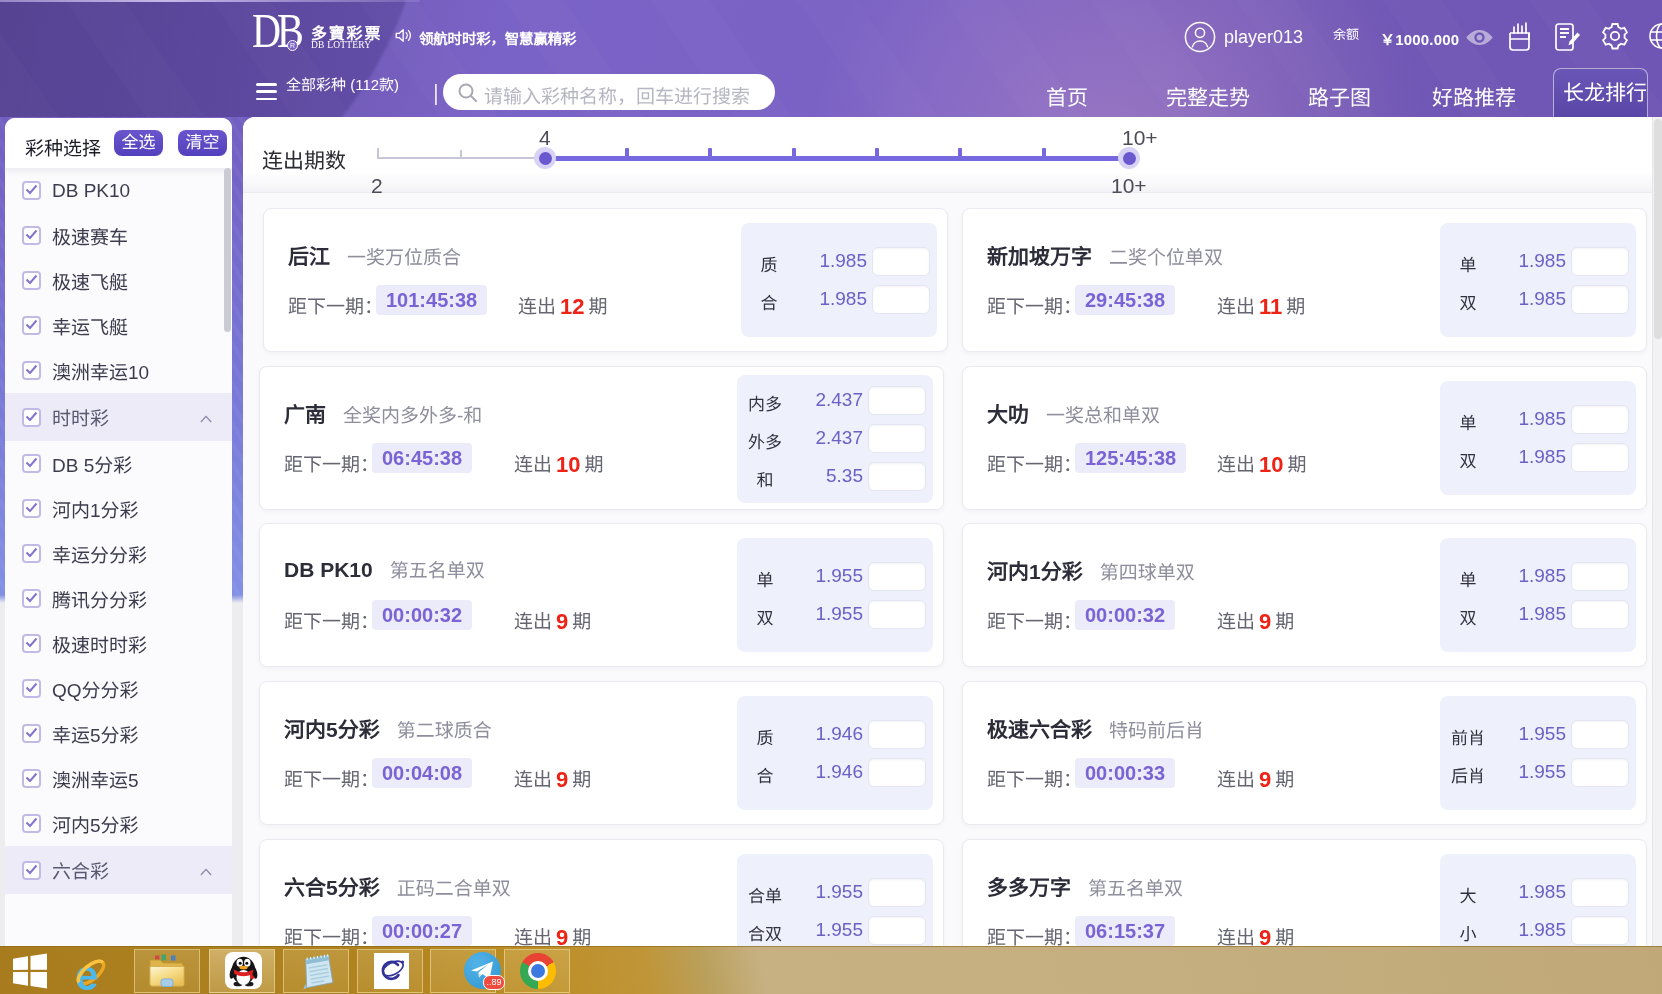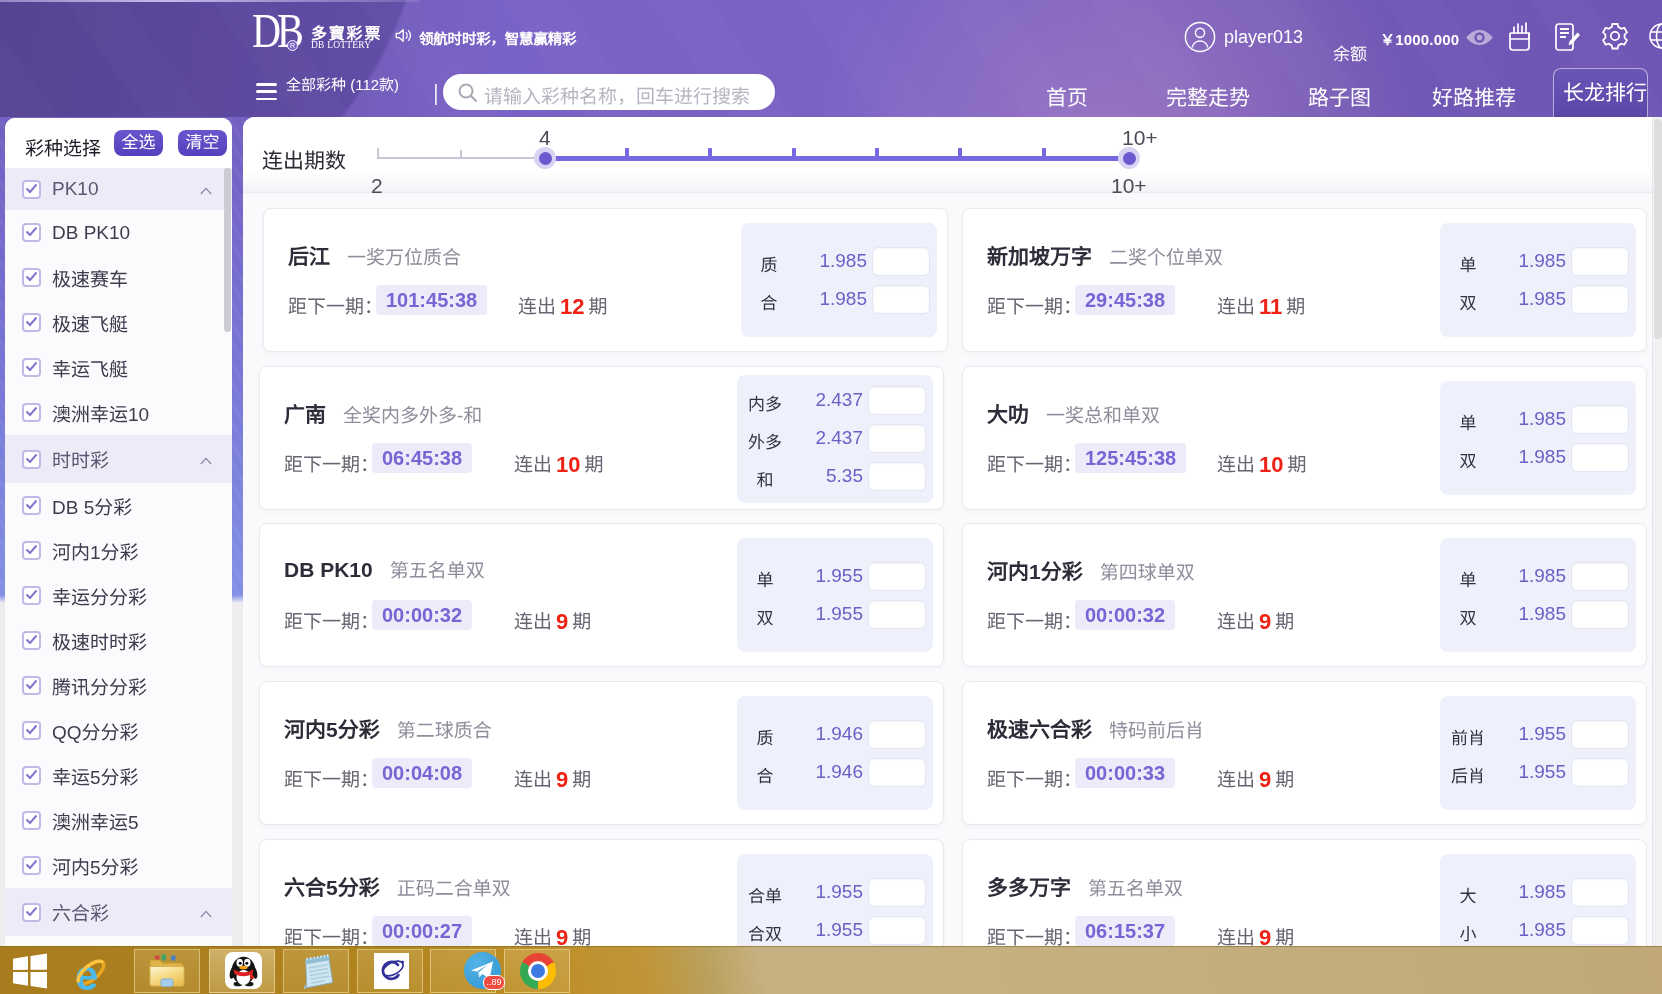--- a/index.html
+++ b/index.html
@@ -22,21 +22,21 @@
   font-family:"Liberation Serif",serif; font-size:49px; line-height:46px; letter-spacing:-5px;
   transform:scaleX(0.82); transform-origin:left center; }
 .logo-r { position:absolute; left:287px; top:40px; width:11px; height:11px; border:1px solid #fff; border-radius:50%;
   font-size:7px; line-height:10px; text-align:center; color:#fff; background:#7a63c4;}
 .logo-cn { position:absolute; left:311px; top:20px; color:#fff; font-size:16px; font-weight:bold; letter-spacing:1.8px; }
 .logo-en { position:absolute; left:311px; top:39.5px; color:#fff; font-family:"Liberation Serif",serif; font-size:9.5px; letter-spacing:0.2px; }
 .slogan { position:absolute; left:419px; top:27px; color:#fff; font-size:14.5px; font-weight:bold; letter-spacing:-0.2px;}
 .spk { position:absolute; left:395px; top:28px; }
 .avatar { position:absolute; left:1184px; top:21px; }
 .uname { position:absolute; left:1224px; top:27px; color:#fff; font-size:18px; }
-.bal-l { position:absolute; left:1333px; top:40px; color:#fff; font-size:17px; }
+.bal-l { position:absolute; left:1333px; top:24px; color:#fff; font-size:13px; }
 .bal-v { position:absolute; left:1380px; top:28px; color:#fff; font-size:15px; font-weight:bold; letter-spacing:0.2px;}
 .hicon { position:absolute; top:22px; }
 
 .ham { position:absolute; left:256px; top:83px; width:21px; }
 .ham div { height:2.6px; background:#fff; border-radius:2px; margin-bottom:4.8px; }
 .alltypes { position:absolute; left:286px; top:73px; color:#fff; font-size:15px;text-align:center; }
 .navsep { position:absolute; left:433px; top:80px; color:rgba(255,255,255,0.85); font-size:22px;}
 .search { position:absolute; left:443px; top:74px; width:332px; height:36px; background:#fff; border-radius:18px; }
 .search .ph { position:absolute; left:41px; top:7px; color:#b6b6c2; font-size:19px; }
 .nav-item { position:absolute; top:81px; color:#fff; font-size:21px; }
@@ -163,31 +163,20 @@
   <div class="nav-item" style="left:1432px">好路推荐</div>
   <div class="nav-active">长龙排行</div>
 </div>
 <div class="sidebar">
   <div class="sb-head">
     <div class="sb-title">彩种选择</div>
     <div class="sb-btn" style="left:109px">全选</div>
     <div class="sb-btn" style="left:173px">清空</div>
   </div>
   <div class="sb-list">
-    <div class="sb-row sb-grp" style="height:42px">
-        <span class="sb-chk">
-          <svg width="13" height="11" viewBox="0 0 13 11">
-            <polyline points="1.5,5.5 5,9 11.5,1.5" stroke="#8273cf" stroke-width="2" fill="none"></polyline>
-          </svg>
-        </span>
-        <span class="sb-txt">PK10</span>
-        <svg class="sb-caret" width="14" height="9" viewBox="0 0 14 9" fill="none">
-          <polyline points="1,8 7,1.5 13,8" stroke="#8a87a8" stroke-width="1.5"></polyline>
-        </svg>
-      </div>
     <div class="sb-row" style="height:45px">
         <span class="sb-chk">
           <svg width="13" height="11" viewBox="0 0 13 11">
             <polyline points="1.5,5.5 5,9 11.5,1.5" stroke="#8273cf" stroke-width="2" fill="none"></polyline>
           </svg>
         </span>
         <span class="sb-txt">DB PK10</span>
       </div>
     <div class="sb-row" style="height:45px">
         <span class="sb-chk">
@@ -255,29 +244,29 @@
           </svg>
         </span>
         <span class="sb-txt">幸运分分彩</span>
       </div>
     <div class="sb-row" style="height:45px">
         <span class="sb-chk">
           <svg width="13" height="11" viewBox="0 0 13 11">
             <polyline points="1.5,5.5 5,9 11.5,1.5" stroke="#8273cf" stroke-width="2" fill="none"></polyline>
           </svg>
         </span>
+        <span class="sb-txt">腾讯分分彩</span>
+      </div>
+    <div class="sb-row" style="height:45px">
+        <span class="sb-chk">
+          <svg width="13" height="11" viewBox="0 0 13 11">
+            <polyline points="1.5,5.5 5,9 11.5,1.5" stroke="#8273cf" stroke-width="2" fill="none"></polyline>
+          </svg>
+        </span>
         <span class="sb-txt">极速时时彩</span>
-      </div>
-    <div class="sb-row" style="height:45px">
-        <span class="sb-chk">
-          <svg width="13" height="11" viewBox="0 0 13 11">
-            <polyline points="1.5,5.5 5,9 11.5,1.5" stroke="#8273cf" stroke-width="2" fill="none"></polyline>
-          </svg>
-        </span>
-        <span class="sb-txt">腾讯分分彩</span>
       </div>
     <div class="sb-row" style="height:45px">
         <span class="sb-chk">
           <svg width="13" height="11" viewBox="0 0 13 11">
             <polyline points="1.5,5.5 5,9 11.5,1.5" stroke="#8273cf" stroke-width="2" fill="none"></polyline>
           </svg>
         </span>
         <span class="sb-txt">QQ分分彩</span>
       </div>
     <div class="sb-row" style="height:45px">

